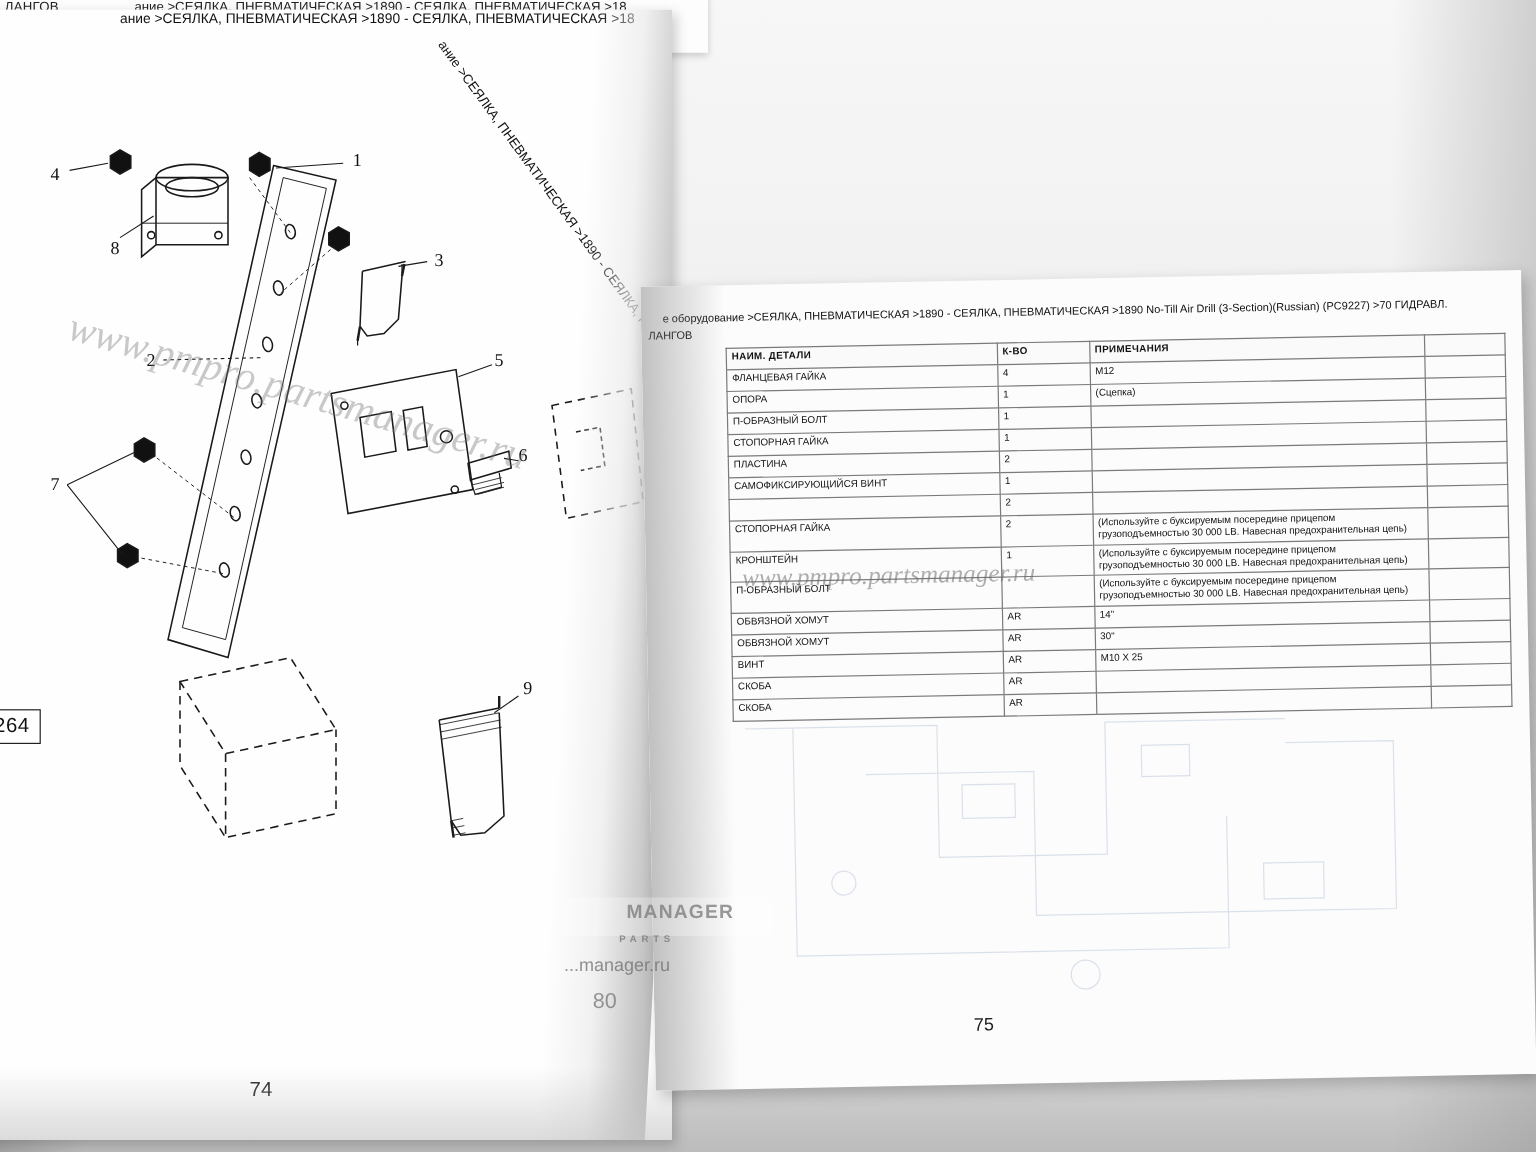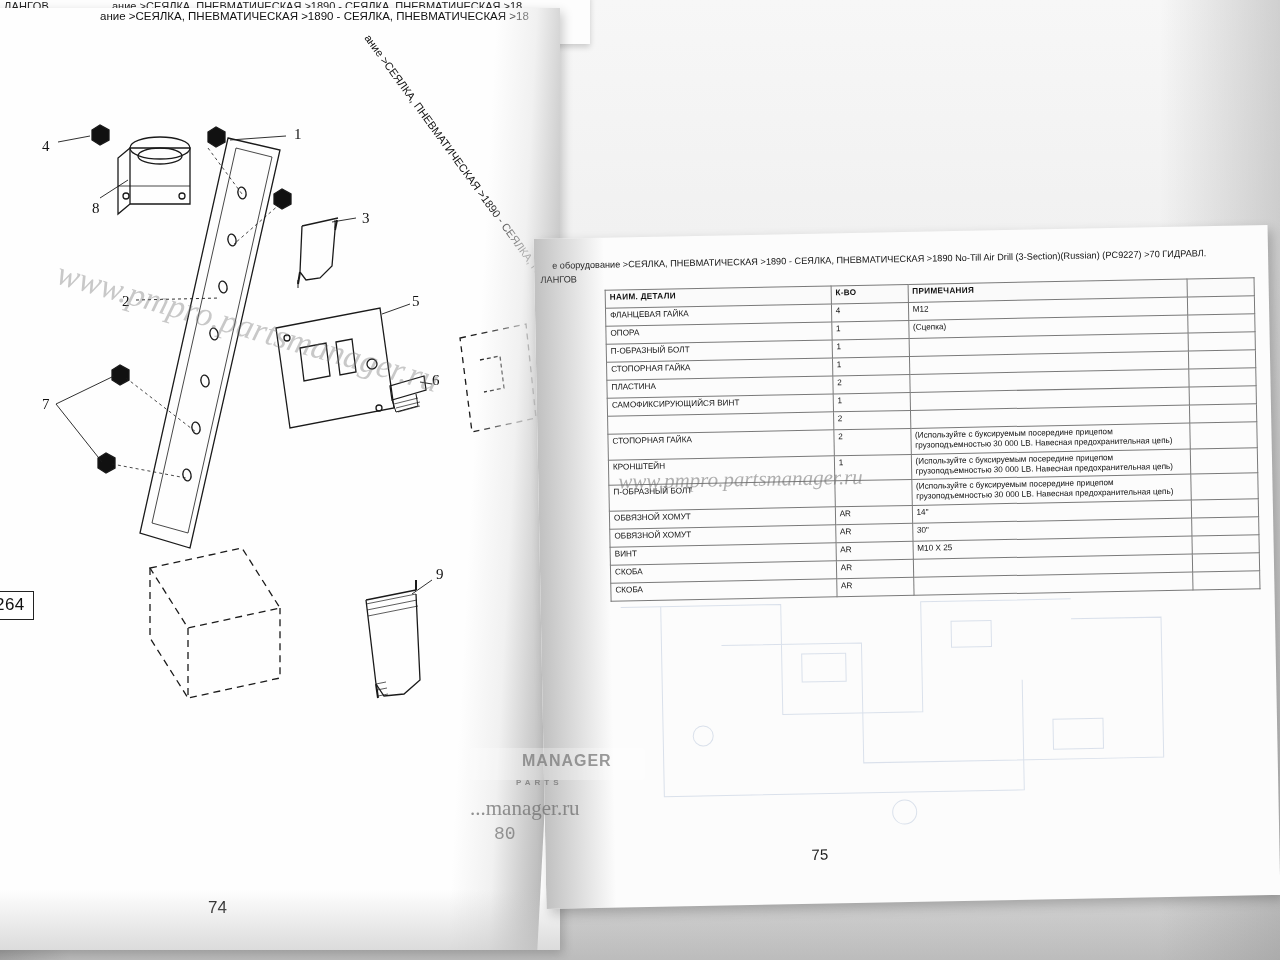--- a/index.html
+++ b/index.html
@@ -267,31 +267,30 @@
     position: absolute;
     left: 516px; top: 778px;
     font-size: 8px;
     letter-spacing: 4px;
     color: rgba(120,120,120,.8);
     font-weight: bold;
   }
   .wm-site {
     position: absolute;
     left: 470px; top: 796px;
-    font-size: 21px;
-    font-family: Liberation Serif, serif;
+    font-size: 15px;
+    font-family: Liberation Sans, sans-serif;
     color: rgba(110,110,110,.75);
     white-space: nowrap;
   }
   .wm-80 {
     position: absolute;
     left: 494px; top: 824px;
     font-size: 18px;
     color: rgba(110,110,110,.7);
-    font-family: Liberation Mono, monospace;
   }
   .abcp {
     position: absolute;
     left: 540px; top: 826px;
     font-size: 54px;
     font-weight: bold;
     color: rgba(150,150,150,.70);
     letter-spacing: -1px;
     white-space: nowrap;
   }

